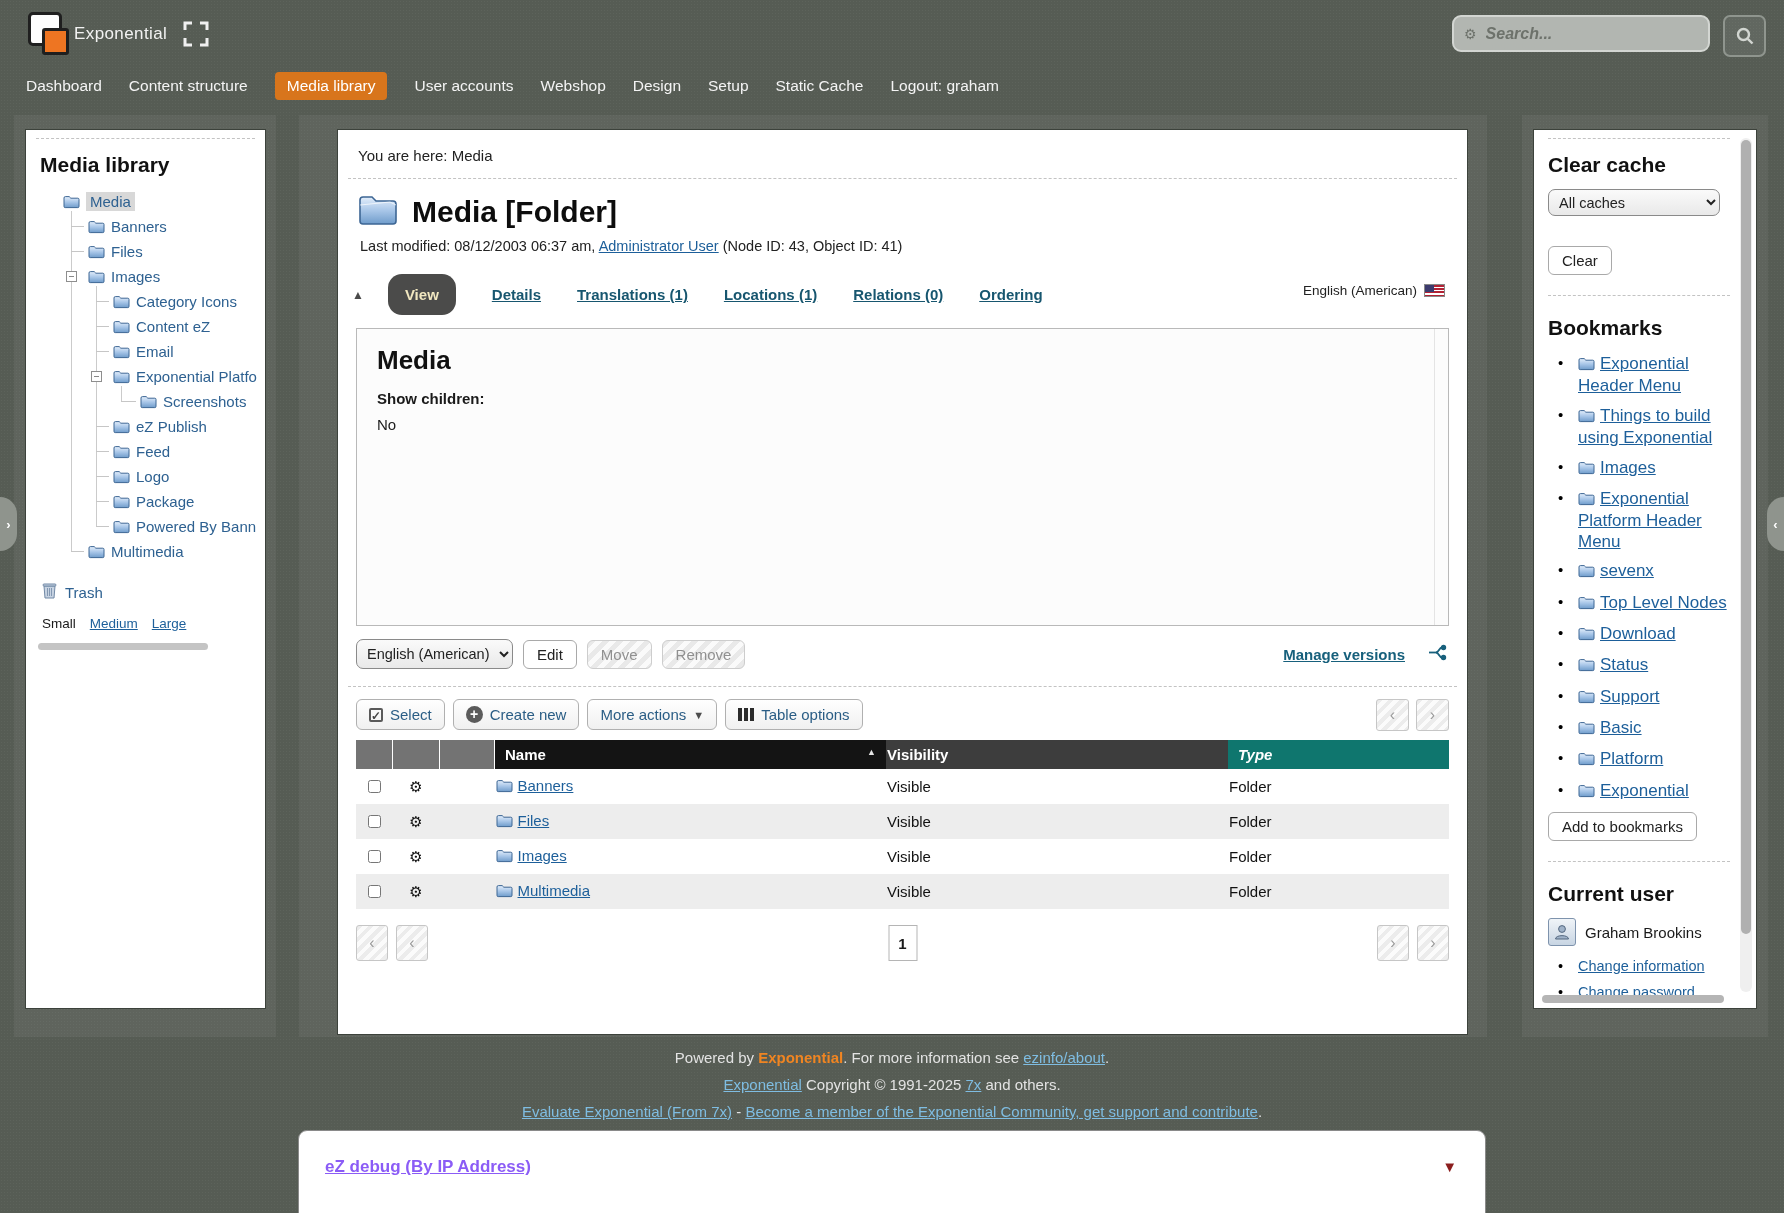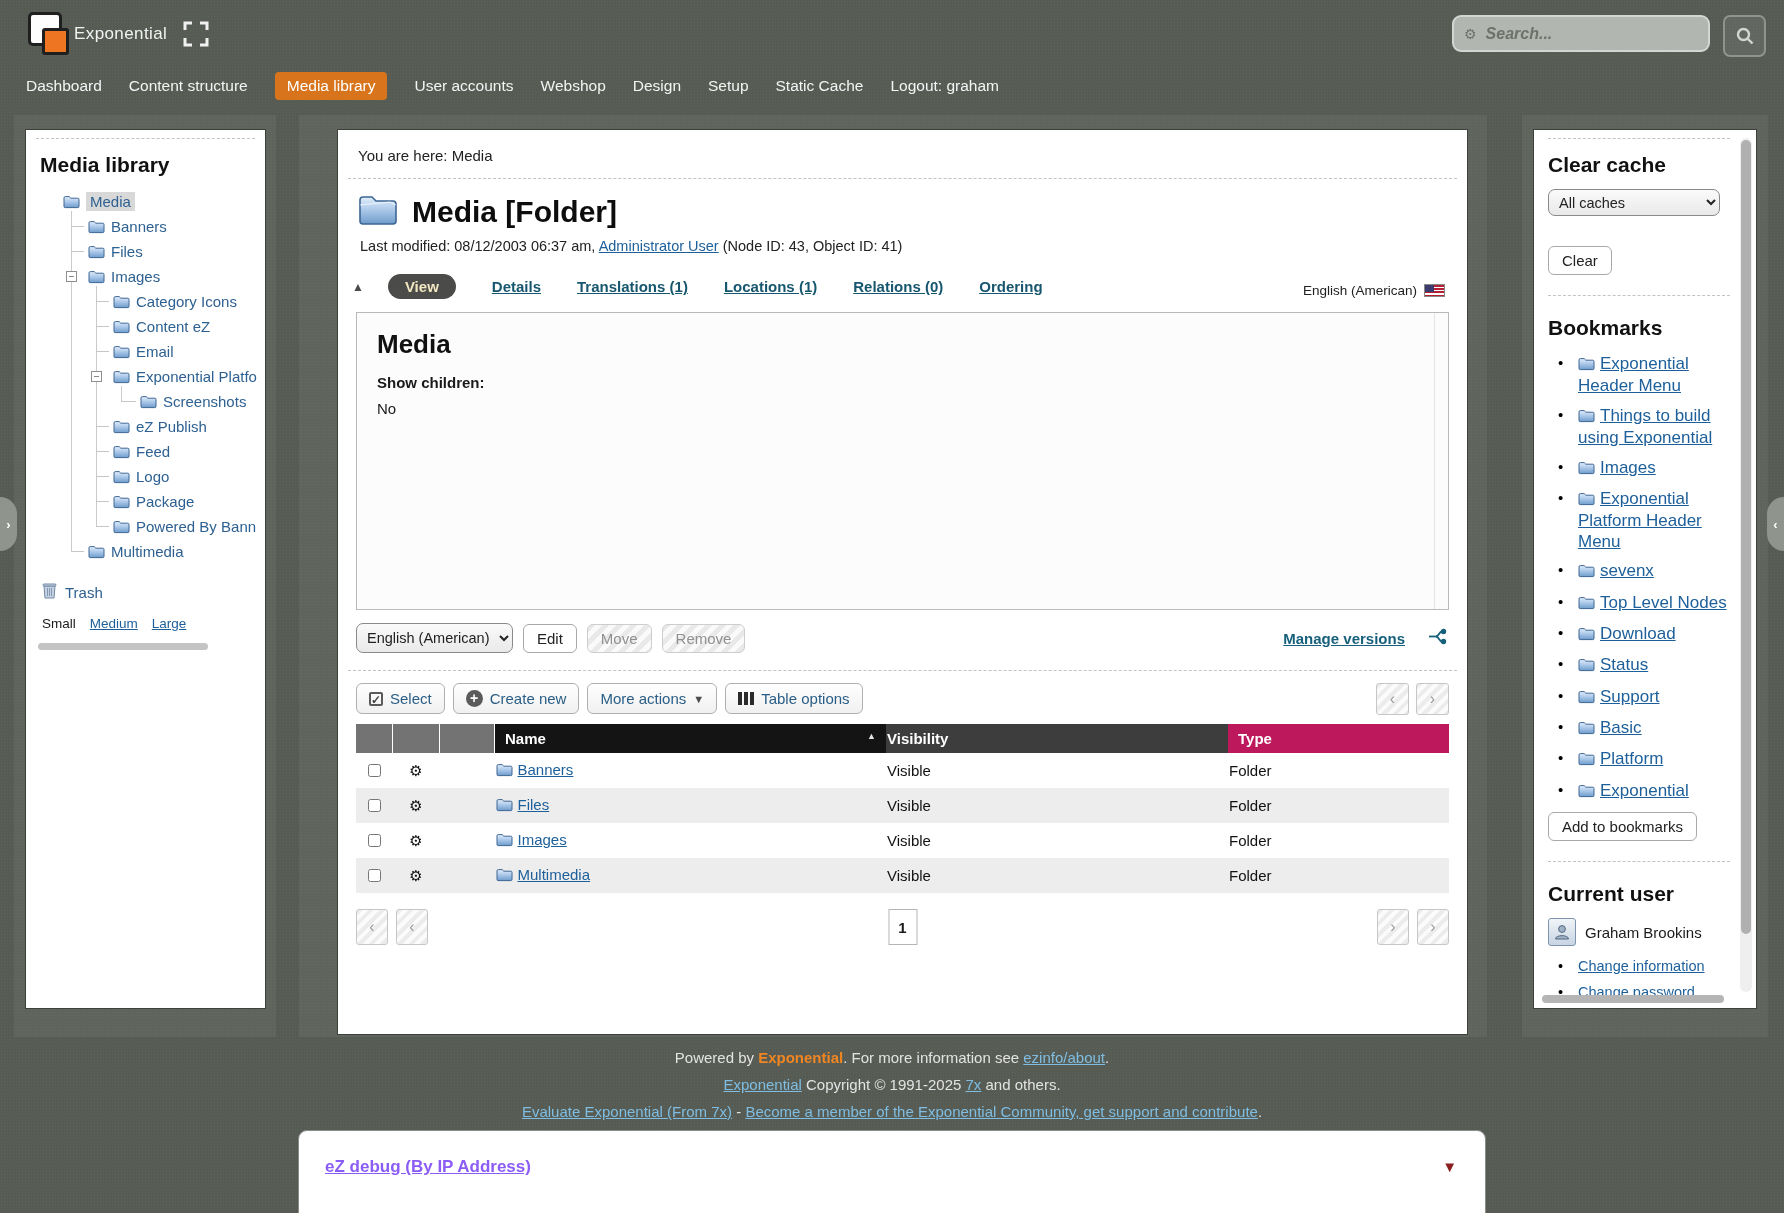--- a/index.html
+++ b/index.html
@@ -63,21 +63,21 @@
   .head-block{position:relative;padding:14px 20px 4px;}
   .title-row{display:flex;align-items:center;gap:14px;}
   .page-title{font-size:30px;font-weight:bold;color:#0d0d0d;}
   .meta-row{margin:8px 0 0 2px;font-size:14.5px;color:#222;}
   .meta-link{color:#1d5f9a;text-decoration:underline;}
   .lang-row{position:absolute;right:22px;top:104px;font-size:13.5px;display:flex;align-items:center;gap:7px;color:#222;}
   .flag{position:relative;width:21px;height:13px;background:repeating-linear-gradient(#b22234 0 1.6px,#ffffff 1.6px 3.2px);border:1px solid #888;box-sizing:border-box;}
   .flag::before{content:"";position:absolute;left:0;top:0;width:9px;height:7px;background:#3c3b6e;}
   .tabs{display:flex;align-items:center;gap:36px;margin:16px 0 0 14px;}
   .tabs-caret{font-size:12px;color:#4a4a4a;margin-right:-12px;}
-  .tab-active{background:#4b4b4a;color:#f1e7c0;font-weight:bold;font-size:15px;padding:4px 17px;border-radius:14px;}
+  .tab-active{background:#4b4b4a;color:#f1e7c0;font-weight:bold;font-size:15px;padding:12px 17px;border-radius:14px;}
   .tab-link{color:#17566f;font-weight:bold;font-size:15px;text-decoration:underline;}
   .view-panel{position:relative;margin:13px 18px 0;height:298px;border:1px solid #b9b9b9;background:#fcfcfc;padding:16px 20px;box-sizing:border-box;}
   .view-panel::after{content:"";position:absolute;right:13px;top:0;bottom:0;border-left:1px solid #e4e4e4;}
   .view-title{font-size:26px;font-weight:bold;color:#111;}
   .view-label{font-size:15px;font-weight:bold;margin-top:14px;}
   .view-value{font-size:15px;margin-top:9px;}
   .actions{position:relative;margin:13px 18px 0;display:flex;align-items:center;gap:10px;}
   .sel{font-family:"Liberation Sans",sans-serif;font-size:14.5px;height:30px;border:1px solid #8a8a8a;border-radius:7px;background:linear-gradient(#fafafa,#e9e9e9);padding:0 6px;color:#222;}
   .btn{font-family:"Liberation Sans",sans-serif;font-size:15px;color:#222;background:#fff;border:1px solid #a9a9a9;border-radius:6px;padding:5px 13px;}
   .btn.disabled{background:repeating-linear-gradient(135deg,#e9e9e9 0 5px,#fafafa 5px 10px);color:#909090;border-color:#cdcdcd;}
@@ -96,21 +96,21 @@
   .pg-btn{width:31px;height:30px;border:1px solid #c6c6c6;border-radius:3px;background:repeating-linear-gradient(135deg,#ececec 0 4px,#fbfbfb 4px 8px);color:#9b9b9b;font-size:16px;display:flex;align-items:center;justify-content:center;}
   .table-wrap{margin:10px 18px 0;}
   table.sub{border-collapse:collapse;width:100%;}
   table.sub th{height:27px;font-size:15px;color:#fff;text-align:left;}
   .th-sp{width:34px;background:#737373;border-right:1px solid #fff;}
   .th-sp2{width:44px;background:#737373;border-right:1px solid #fff;}
   .th-sp3{width:52px;background:#737373;border-right:1px solid #fff;}
   .th-name{background:#141414;padding-left:10px;position:relative;}
   .th-name .sort{position:absolute;right:10px;top:7px;font-size:9px;color:#e6e6e6;}
   .th-vis{background:#3d3d3d;width:340px;}
-  .th-type{background:#be185d;width:210px;padding-left:10px;}
+  .th-type{background:#0f766e;width:210px;padding-left:10px;font-style:italic;}
   table.sub td{height:33px;font-size:15px;color:#111;}
   table.sub tbody tr:nth-child(even){background:#ededed;}
   td.c-check{text-align:center;}
   td.c-gear{text-align:center;font-family:"DejaVu Sans",sans-serif;color:#a2a2a2;font-size:18px;}
   td.c-name a{color:#1d5f9a;text-decoration:underline;}
   td.c-name .f-ico{margin-right:5px;vertical-align:-2px;display:inline-block;}
   .pagination{position:relative;margin:16px 18px 0;height:36px;}
   .pg-left{position:absolute;left:0;display:flex;gap:8px;}
   .pg-right{position:absolute;right:0;display:flex;gap:8px;}
   .pg-btn.tall{width:30px;height:34px;}

